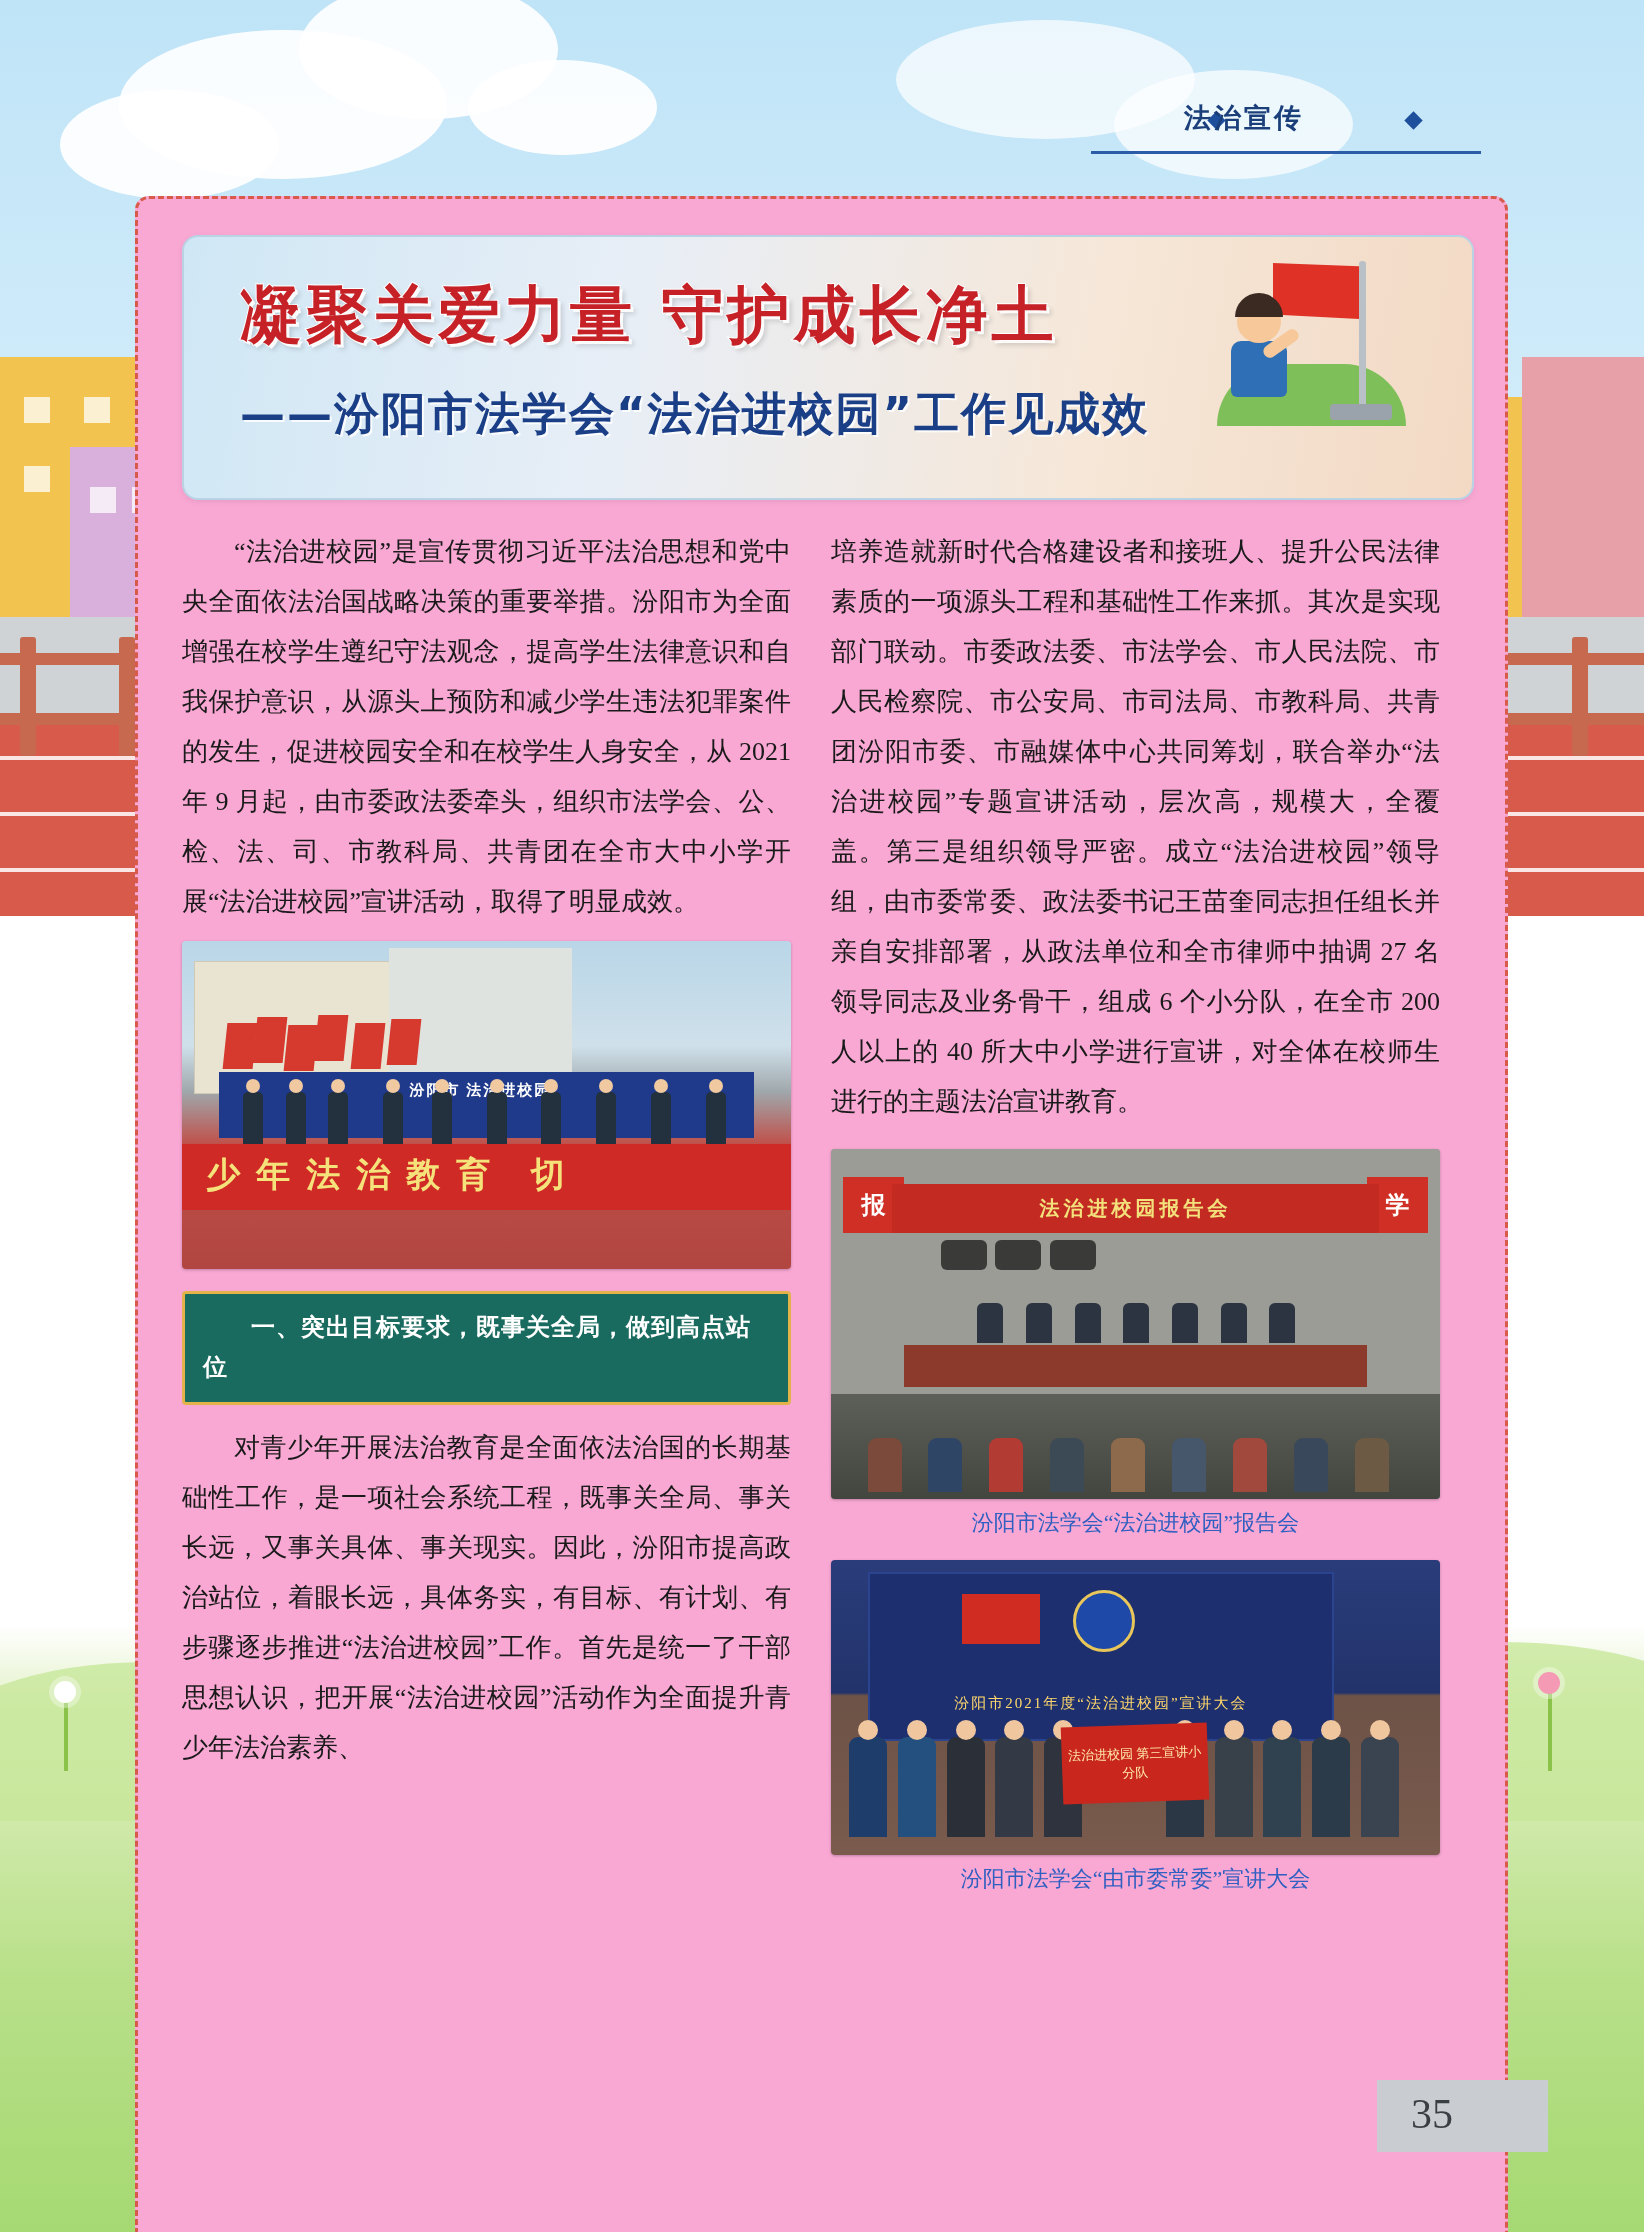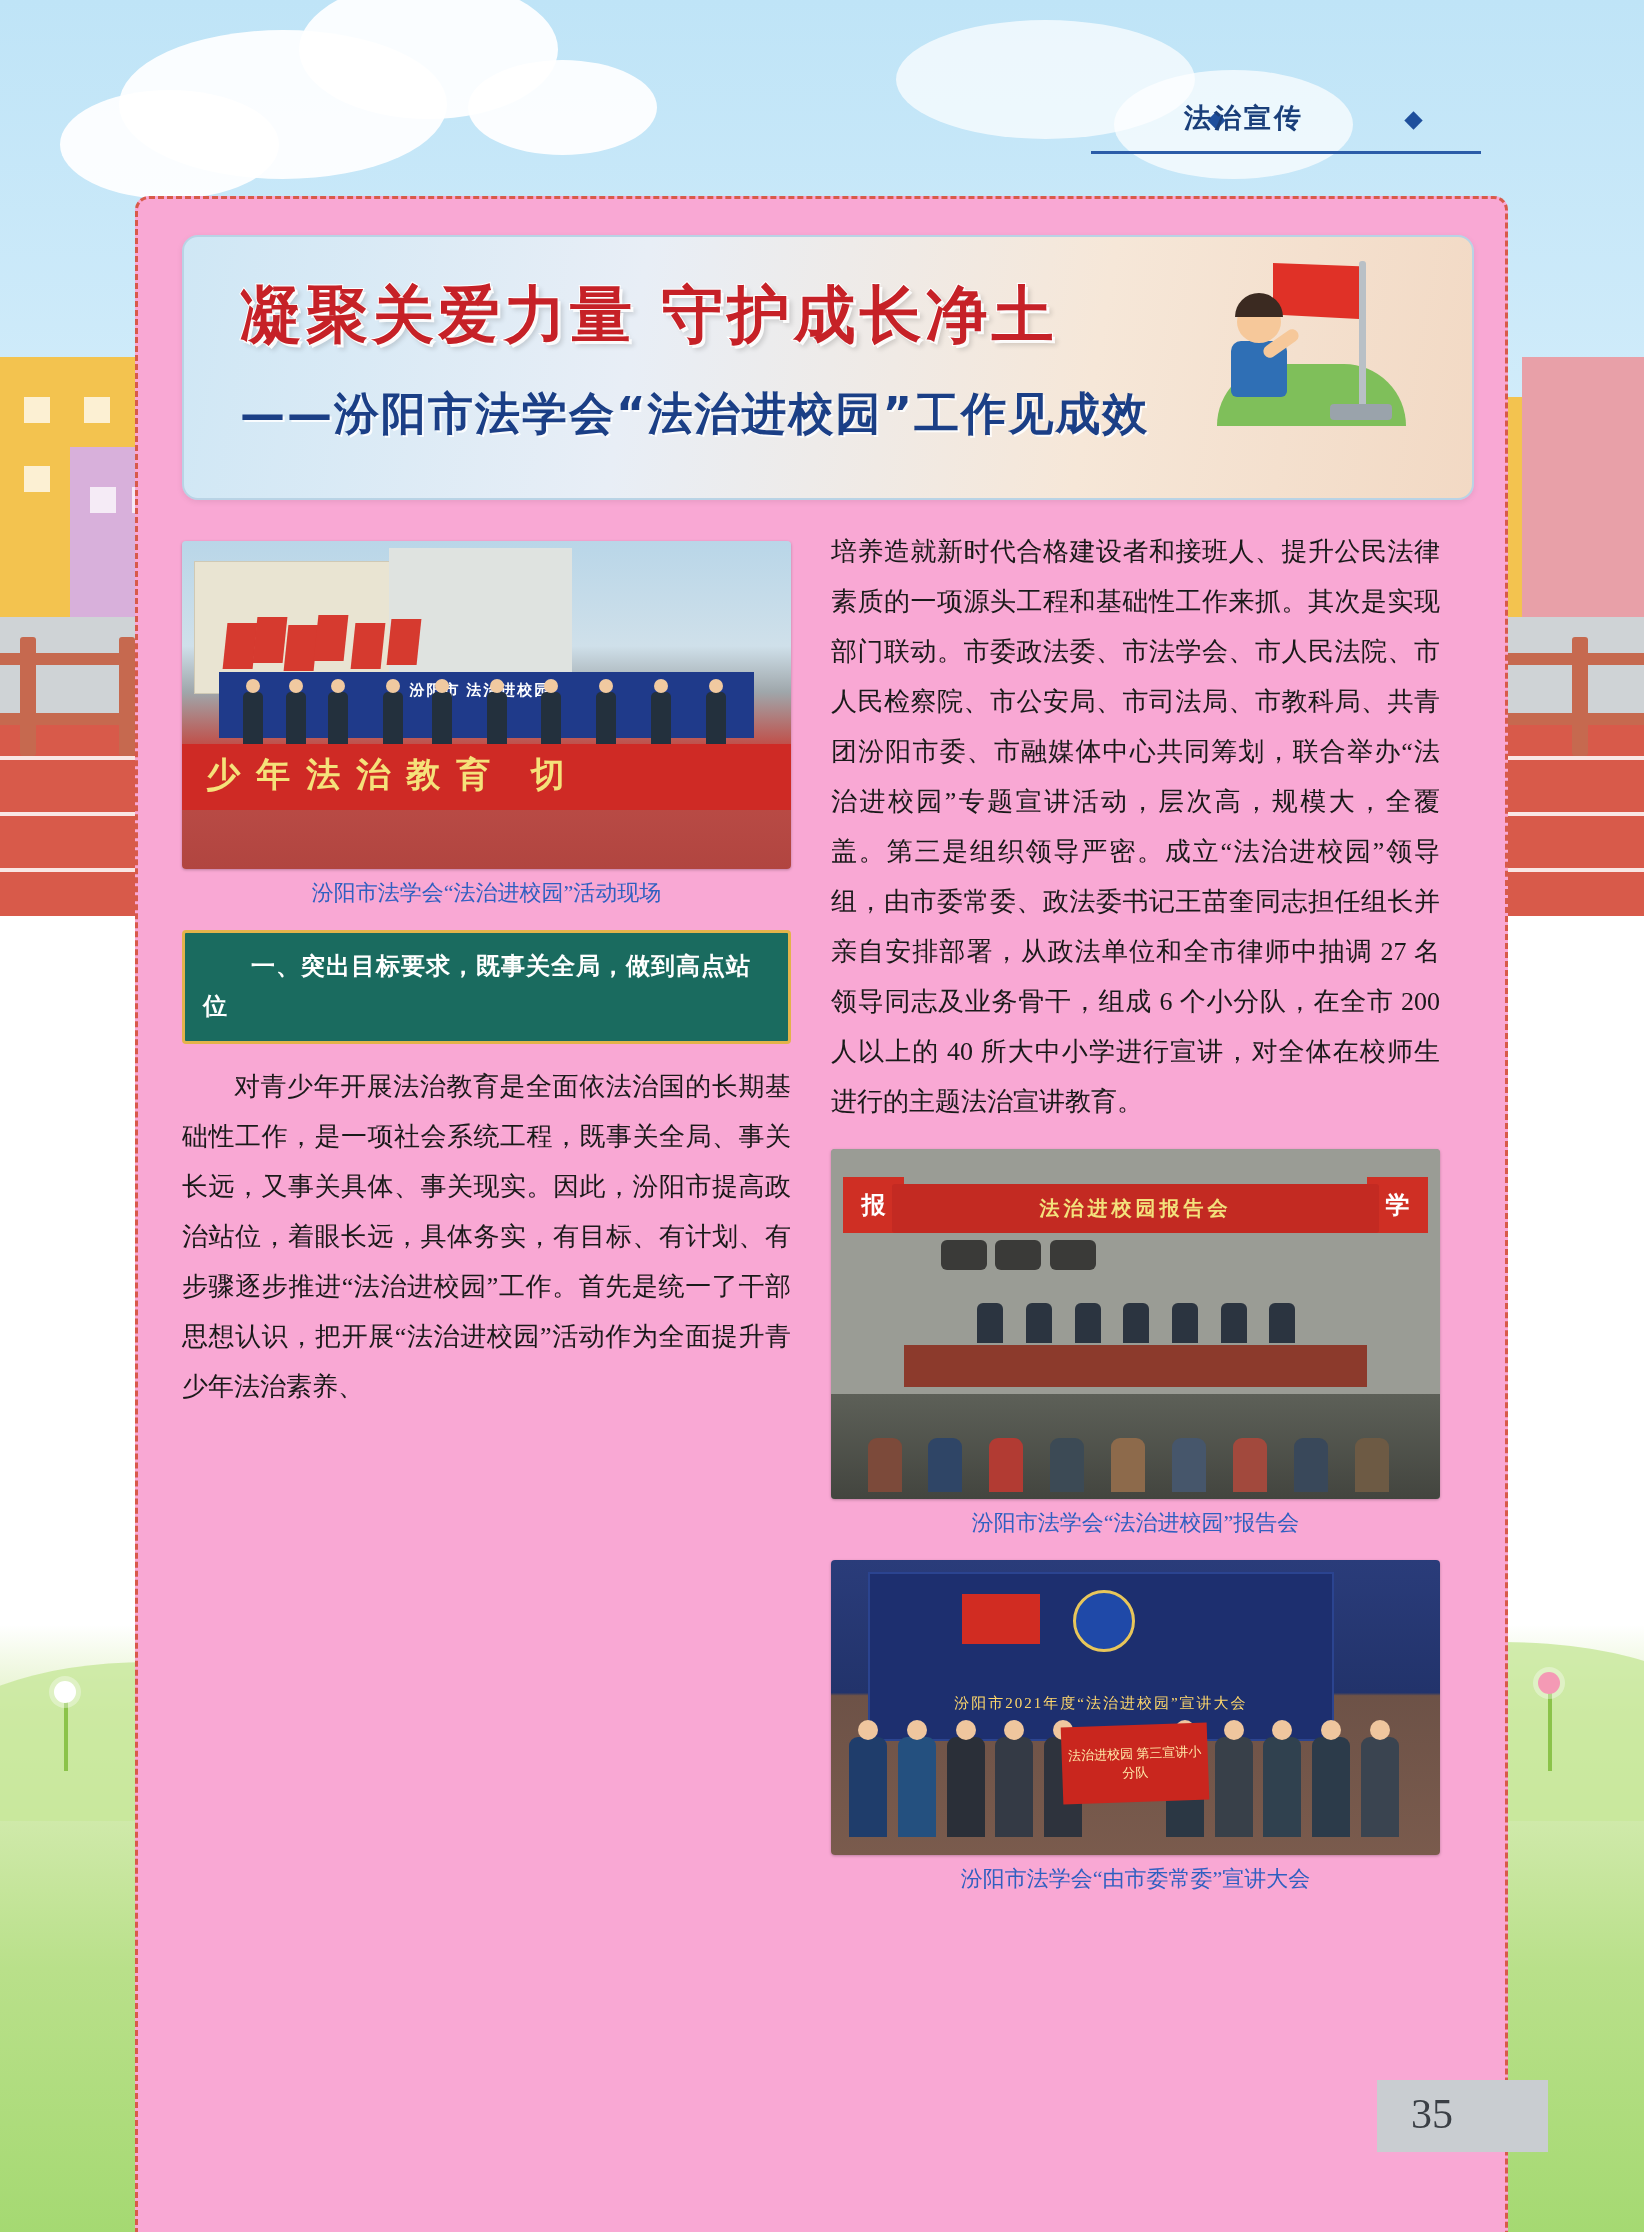--- a/index.html
+++ b/index.html
@@ -457,20 +457,21 @@
       <div class="flagpole-base"></div>
       <div class="flag"></div>
       <div class="kid-body"></div>
       <div class="kid-head"></div>
       <div class="kid-hair"></div>
       <div class="kid-arm"></div>
     </div>
   </div>
 
   <div class="col col-left">
+    <p class="body">“法治进校园”是宣传贯彻习近平法治思想和党中央全面依法治国战略决策的重要举措。汾阳市为全面增强在校学生遵纪守法观念，提高学生法律意识和自我保护意识，从源头上预防和减少学生违法犯罪案件的发生，促进校园安全和在校学生人身安全，从 2021 年 9 月起，由市委政法委牵头，组织市法学会、公、检、法、司、市教科局、共青团在全市大中小学开展“法治进校园”宣讲活动，取得了明显成效。</p>
 
     <div class="figure">
       <div class="photo ph1">
         <div class="bld-a"></div>
         <div class="bld-b"></div>
         <div class="flagrow">
           <div class="mini-flag" style="left:2%;top:10%"></div>
           <div class="mini-flag" style="left:12%;top:4%"></div>
           <div class="mini-flag" style="left:22%;top:12%"></div>
           <div class="mini-flag" style="left:32%;top:2%"></div>
@@ -506,21 +507,20 @@
         <div class="person" style="left:77%">
             <i></i>
           </div>
         <div class="person" style="left:86%">
             <i></i>
           </div>
         <div class="banner-red">
             <span>少年法治教育 切</span>
           </div>
       </div>
-      <div class="caption">汾阳市法学会“法治进校园”活动现场</div>
     </div>
 
     <div class="sec-box">
       <span>一、突出目标要求，既事关全局，做到高点站位</span>
     </div>
 
     <p class="body" style="margin-top:18px">对青少年开展法治教育是全面依法治国的长期基础性工作，是一项社会系统工程，既事关全局、事关长远，又事关具体、事关现实。因此，汾阳市提高政治站位，着眼长远，具体务实，有目标、有计划、有步骤逐步推进“法治进校园”工作。首先是统一了干部思想认识，把开展“法治进校园”活动作为全面提升青少年法治素养、</p>
   </div>
 
   <div class="col col-right">

